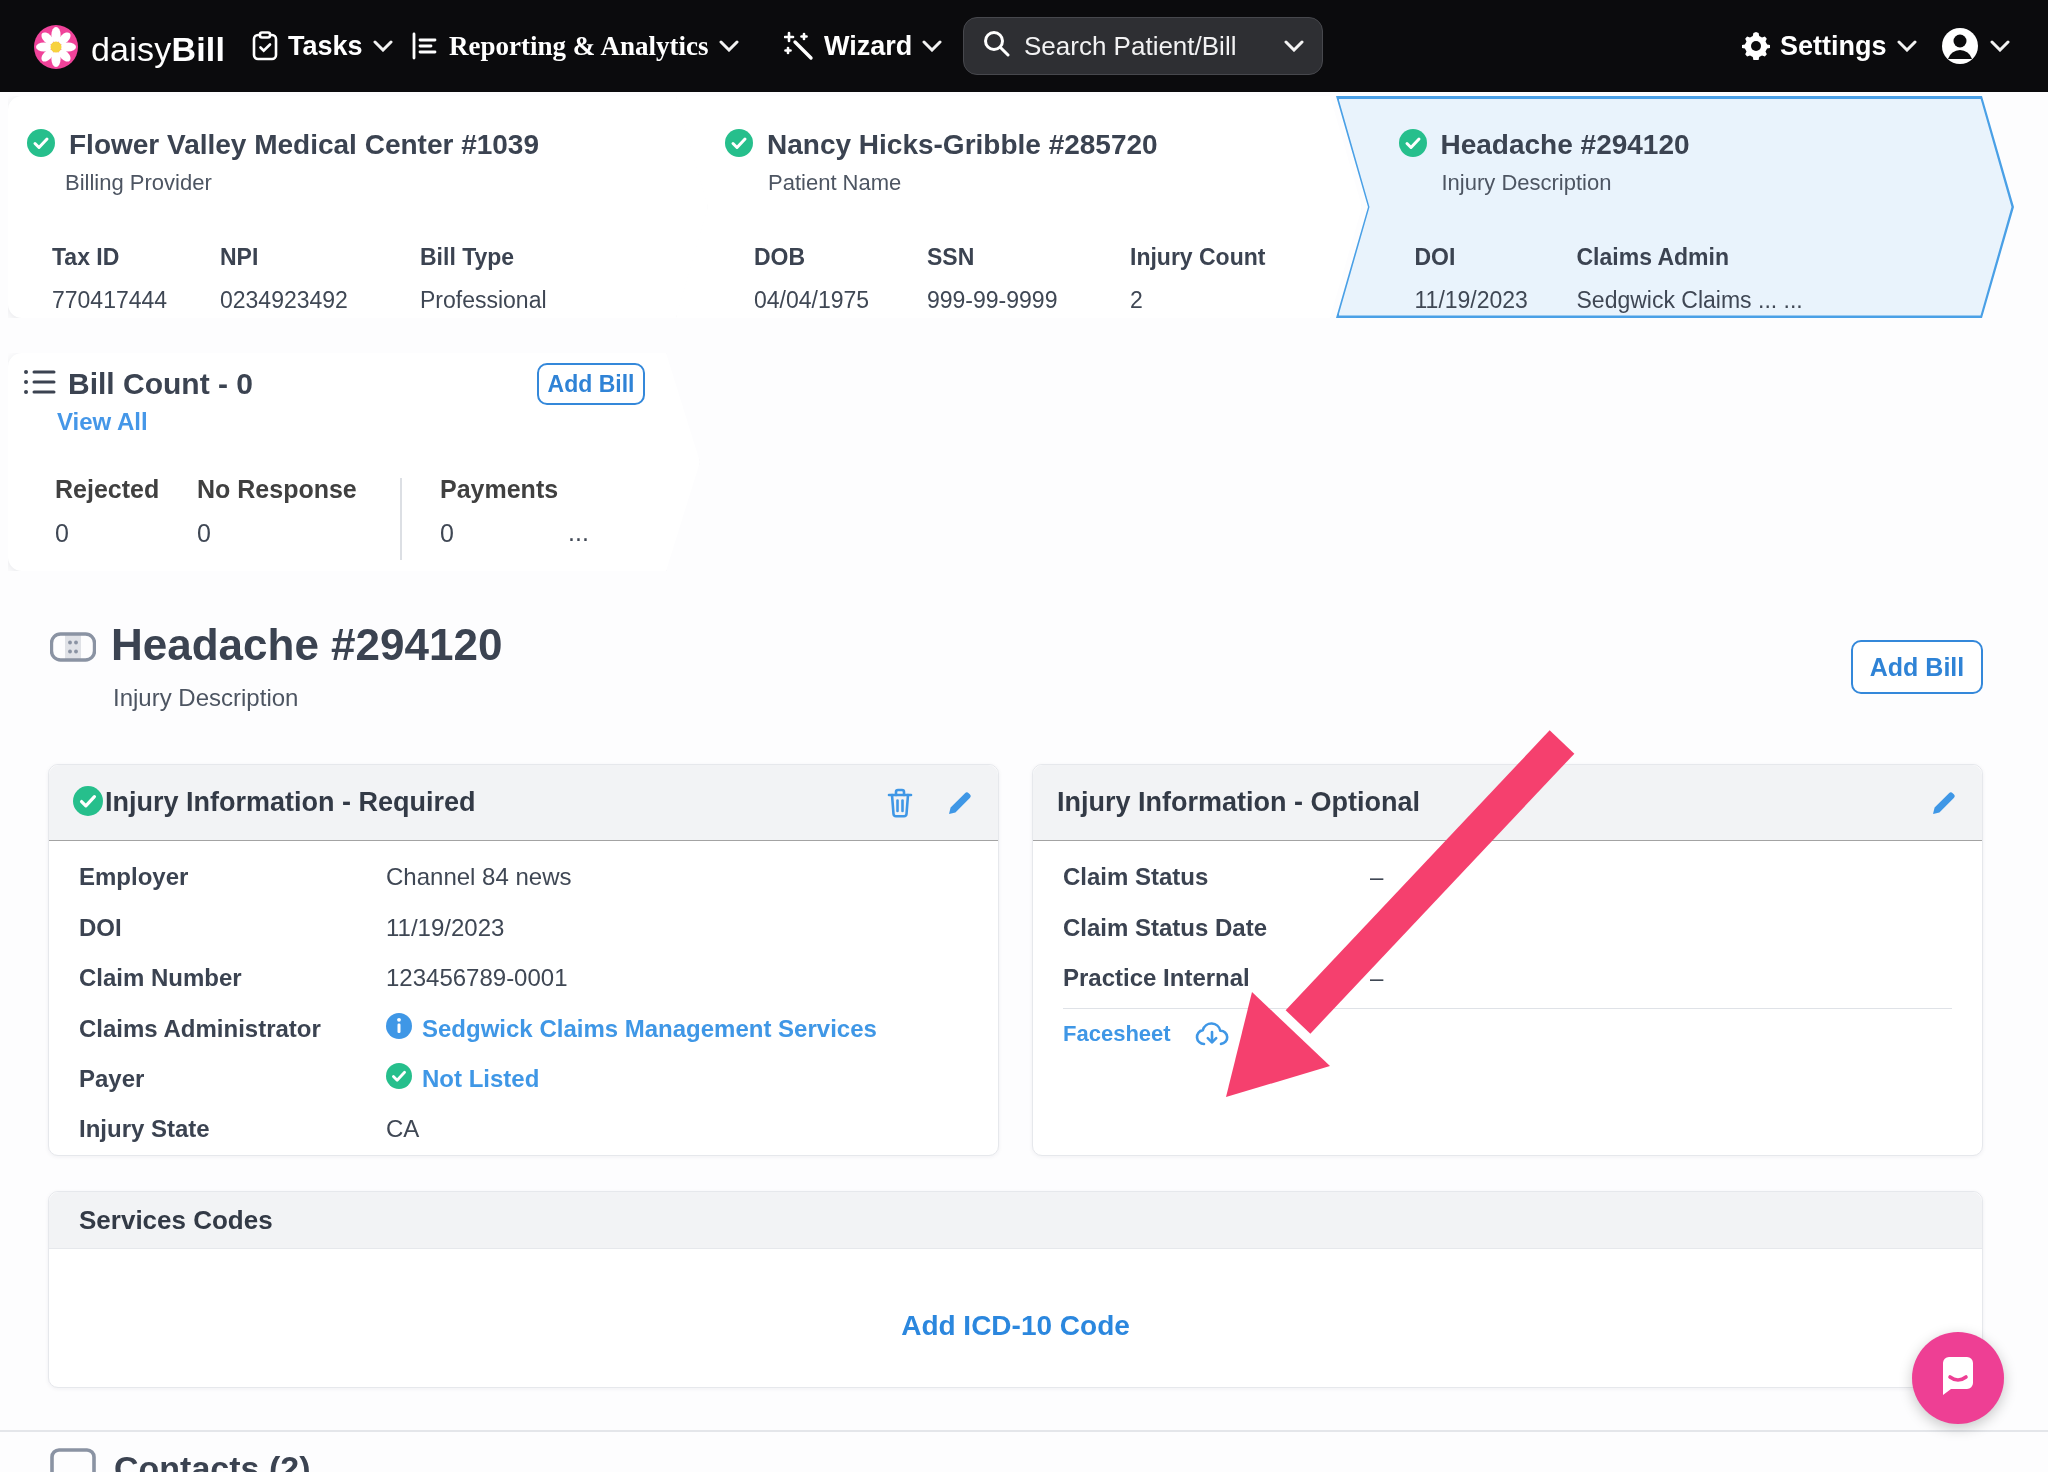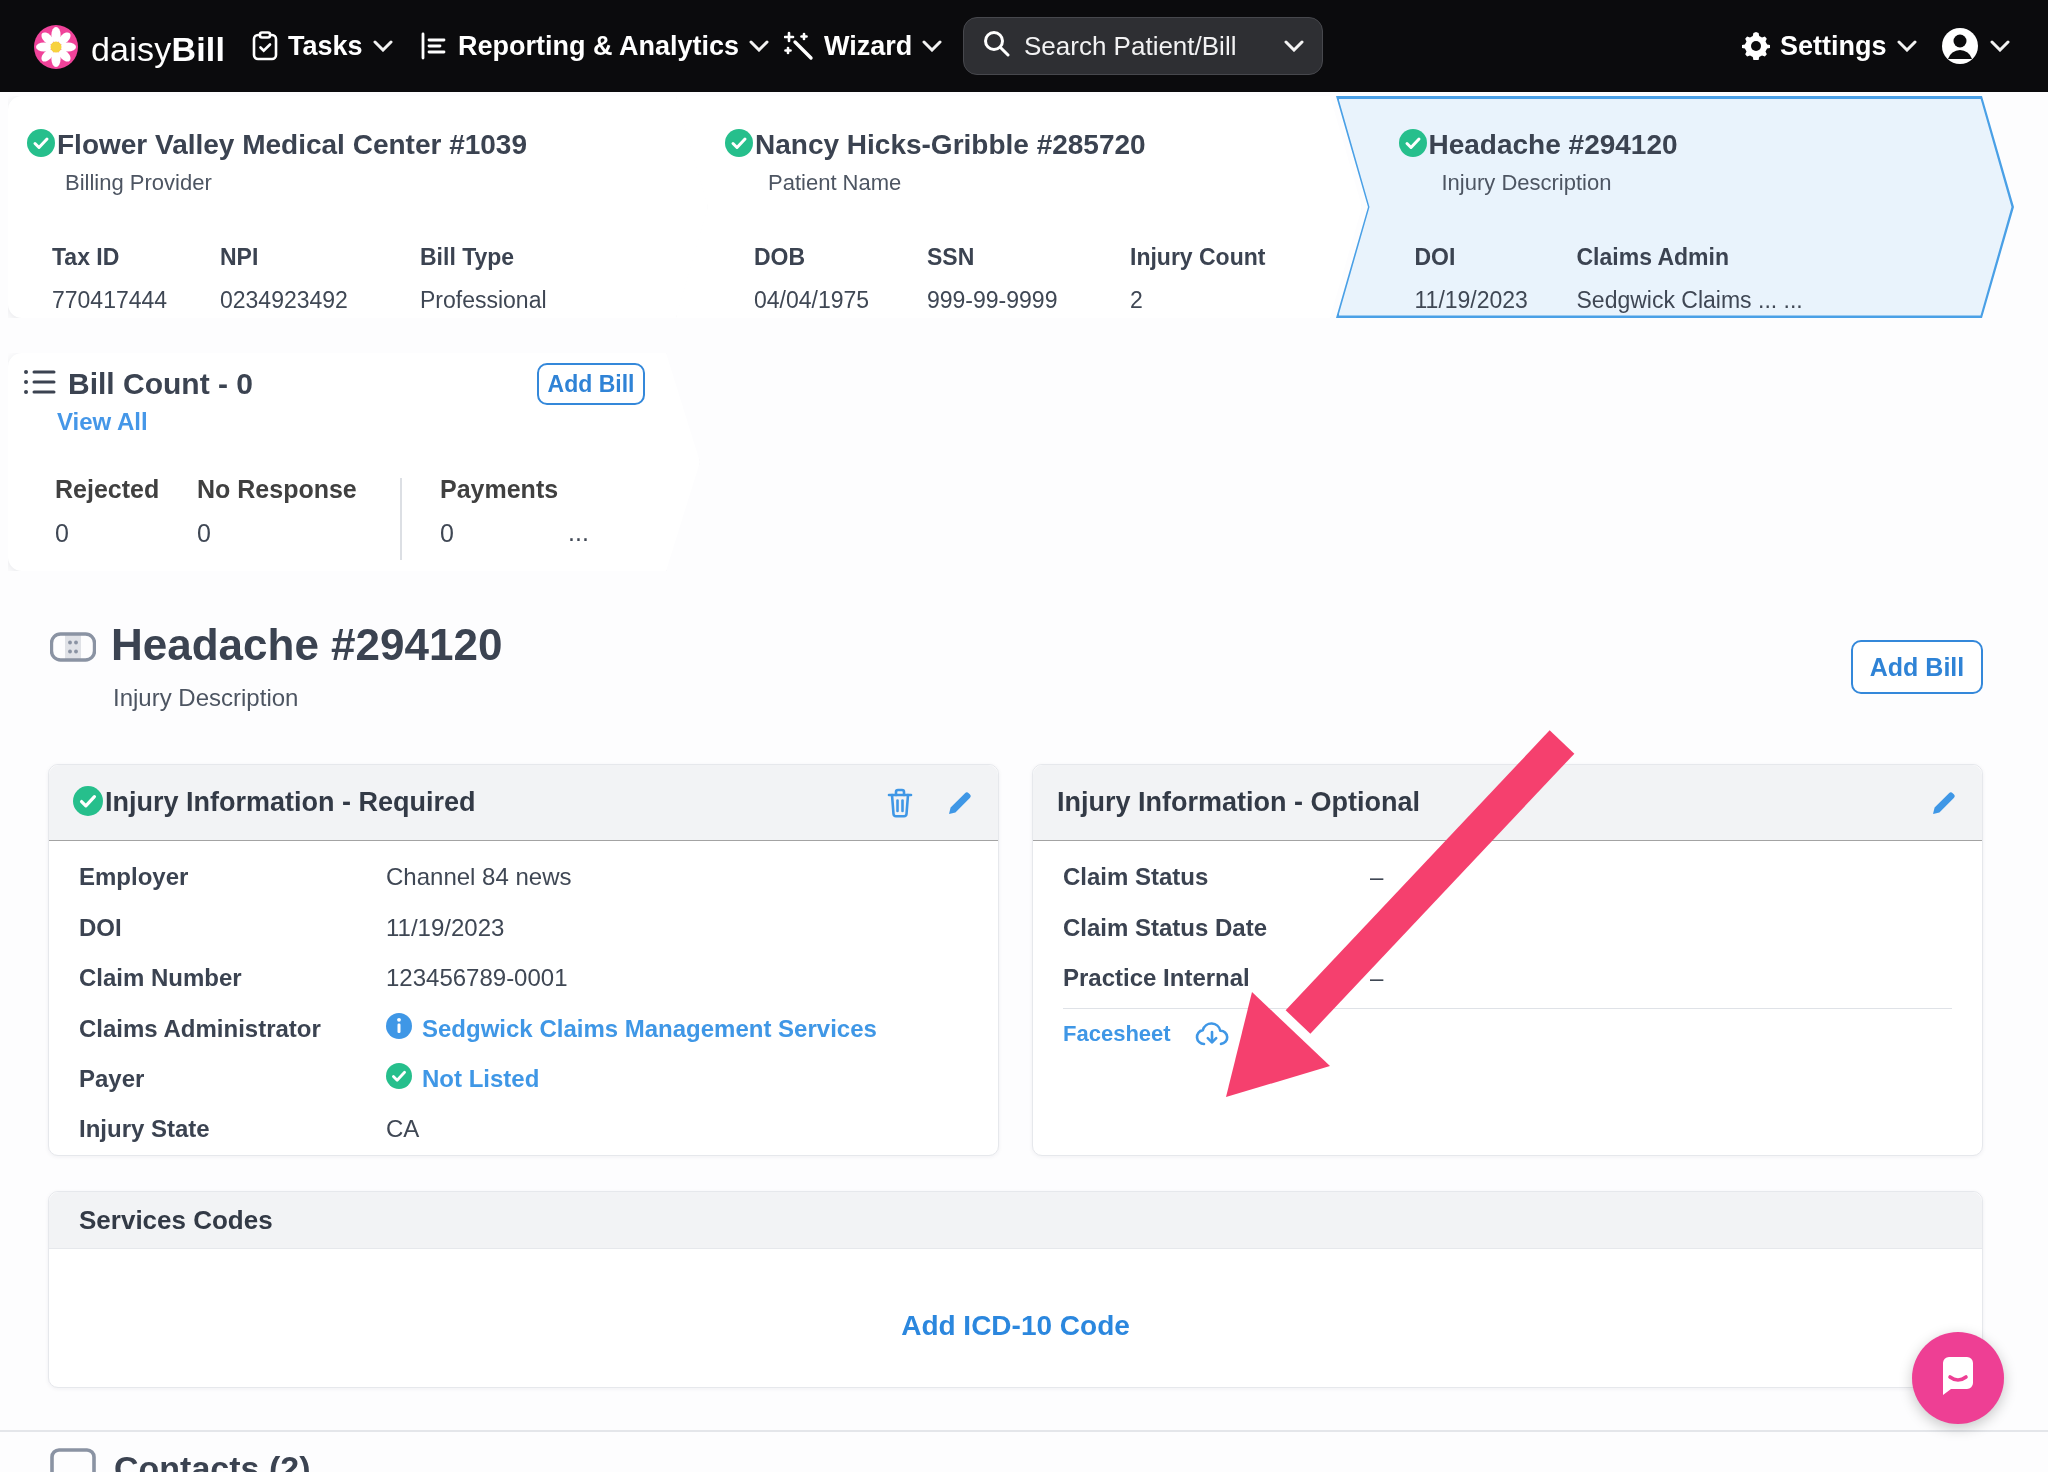--- a/index.html
+++ b/index.html
@@ -21,21 +21,21 @@
   
   .crumb { position:absolute; top:96px; height:222px; background:#fff; box-shadow:0 2px 8px rgba(30,40,60,.10); }
   .crumb-first { left:8px; width:700px; border-radius:14px 0 0 14px;
     clip-path: polygon(0 0, calc(100% - 32px) 0, 100% 50%, calc(100% - 32px) 100%, 0 100%); }
   .crumb-mid { left:676px; width:686px;
     clip-path: polygon(0 0, calc(100% - 32px) 0, 100% 50%, calc(100% - 32px) 100%, 0 100%, 32px 50%); }
   .crumb-active-wrap { position:absolute; left:1336px; top:96px; width:678px; height:222px; background:#4aa0e6;
     clip-path: polygon(0 0, calc(100% - 32px) 0, 100% 50%, calc(100% - 32px) 100%, 0 100%, 32px 50%); }
   .crumb-active-inner { position:absolute; inset:2.5px; background:#e9f3fc;
     clip-path: polygon(0 0, calc(100% - 31px) 0, 100% 50%, calc(100% - 31px) 100%, 0 100%, 31px 50%); }
-  .crumb-title-row { position:absolute; display:flex; align-items:flex-start; gap:2px; }
+  .crumb-title-row { position:absolute; display:flex; align-items:flex-start; gap:14px; }
   .crumb-title { font-size:28px; font-weight:700; color:#3b4351; white-space:nowrap; }
   .crumb-sub { position:absolute; font-size:22px; color:#4d5562; white-space:nowrap; }
   .fieldcol { position:absolute; }
   .fieldcol .flabel { font-size:23px; font-weight:700; color:#3b4351; white-space:nowrap; }
   .fieldcol .fvalue { font-size:23px; color:#3f4754; margin-top:16px; white-space:nowrap; }
   
   .billcount { position:absolute; left:8px; top:353px; width:692px; height:218px; background:#fff; box-shadow:0 2px 8px rgba(30,40,60,.10);
     clip-path: polygon(0 0, calc(100% - 34px) 0, 100% 50%, calc(100% - 34px) 100%, 0 100%); border-radius:14px 0 0 14px; }
   .bc-title-row { position:absolute; left:16px; top:14px; display:flex; align-items:center; gap:12px; }
   .bc-title { font-size:30px; font-weight:700; color:#3b4351; }
@@ -112,21 +112,21 @@
           <rect x="8" y="1.5" width="10" height="5" rx="2" fill="#0b0b0d"></rect>
           <path d="M8.5 16.5 l3.2 3.2 L18 13.5"></path>
         </svg>
       </span>
       <span>Tasks</span>
       <svg class="chev" width="20" height="12" viewBox="0 0 20 12" fill="none" stroke="#fff" stroke-width="3" stroke-linecap="round">
           <path d="M2 2 L10 10 L18 2"></path>
         </svg>
     </div>
 
-    <div class="nav-item" style="left:420px;">
+    <div class="nav-item" style="left:411px;font-family:Liberation Serif, serif;">
       <span>
         <svg width="28" height="28" viewBox="0 0 28 28" fill="none" stroke="#fff" stroke-width="2.8" stroke-linecap="round">
           <path d="M3 2 V26"></path>
           <path d="M9 8 H24"></path>
             <path d="M9 14 H20"></path>
             <path d="M9 20 H24"></path>
         </svg>
       </span>
       <span>Reporting &amp; Analytics</span>
       <svg class="chev" width="20" height="12" viewBox="0 0 20 12" fill="none" stroke="#fff" stroke-width="3" stroke-linecap="round">

